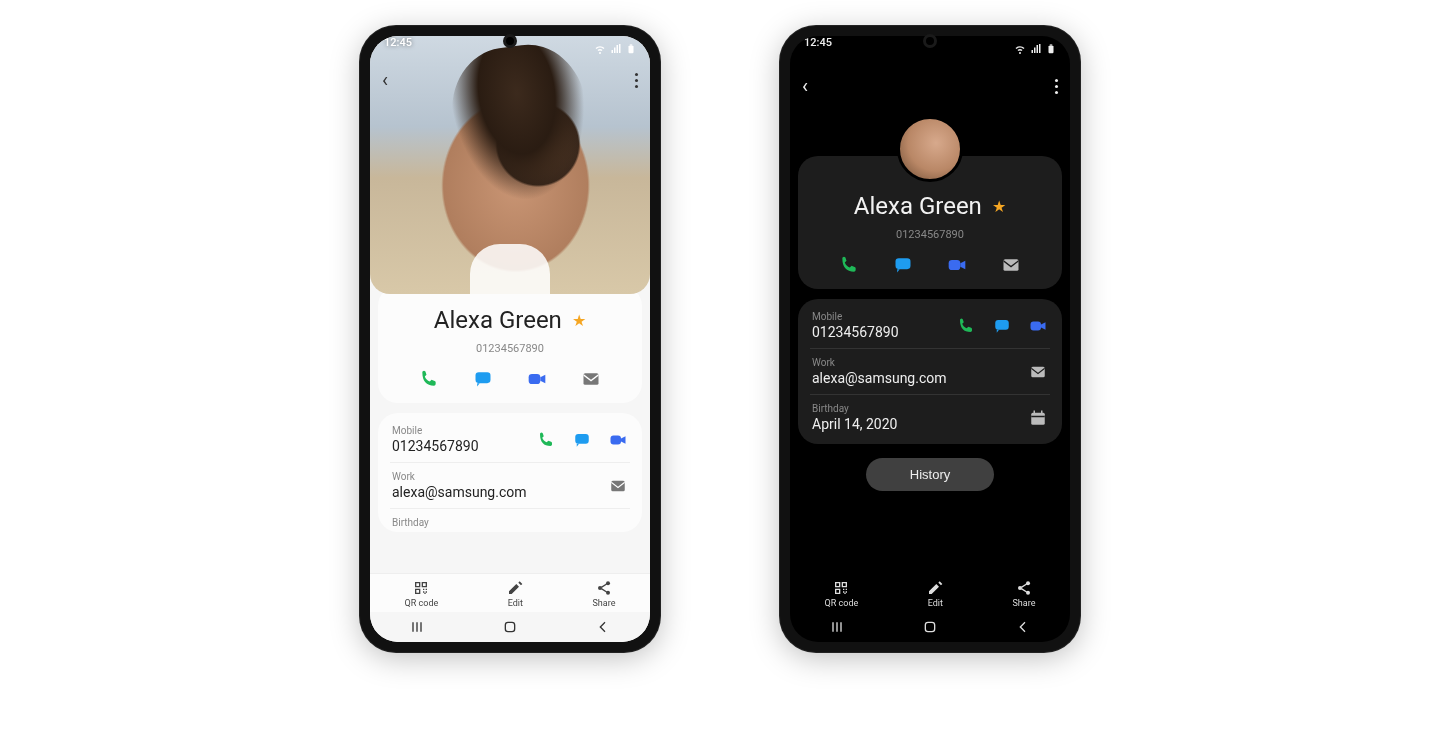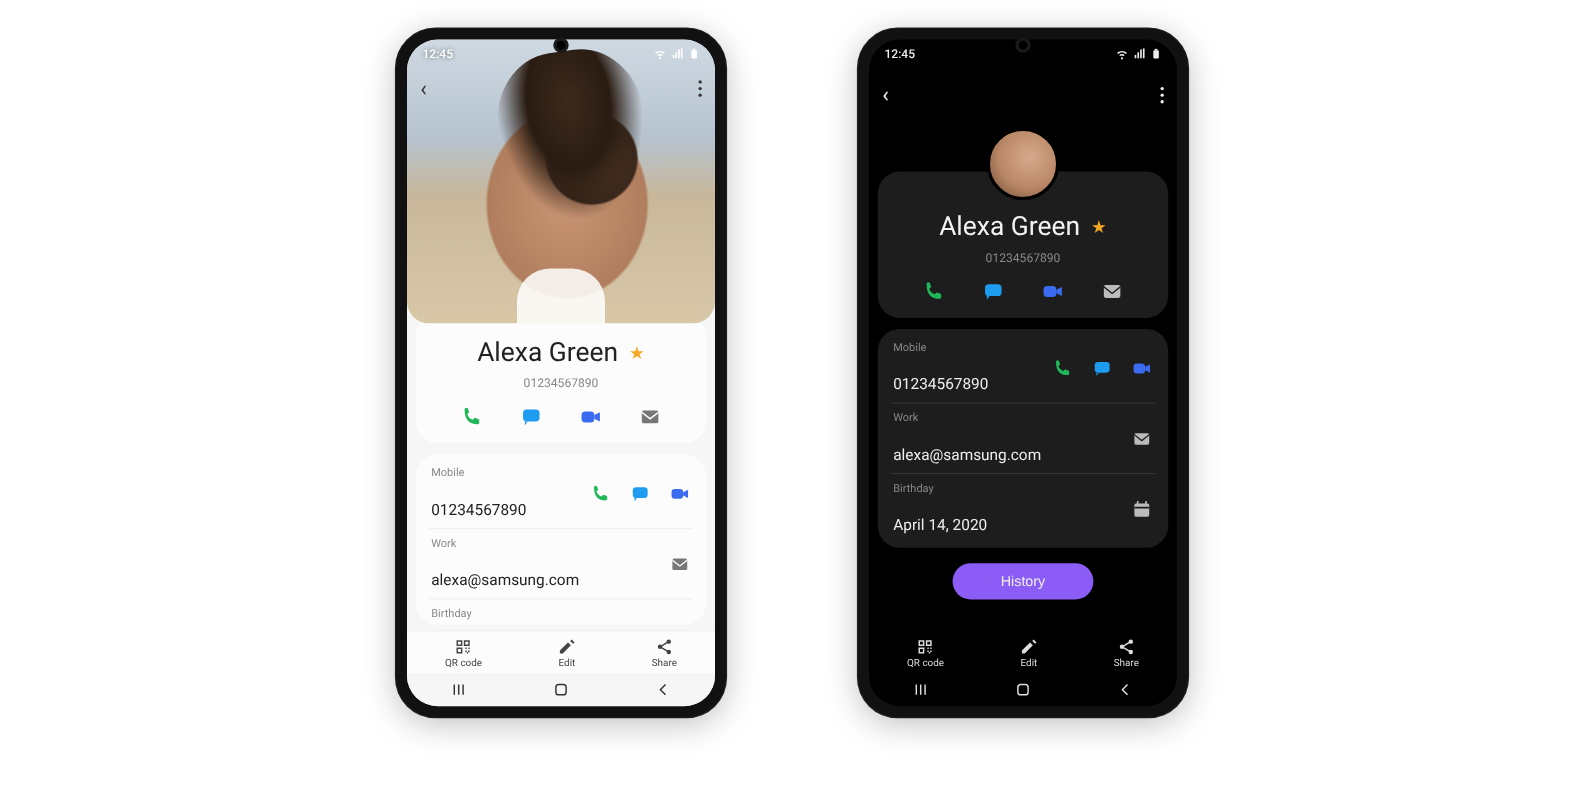--- a/index.html
+++ b/index.html
@@ -42,21 +42,20 @@
     background: #000;
     border-radius: 50%;
     border: 3px solid #1a1a1a;
     z-index: 50;
   }
 
   
   .statusbar {
     height: 26px;
     display: flex;
-    align-items: center;
     justify-content: space-between;
     padding: 0 14px;
     font-size: 11px;
     font-weight: 500;
   }
   .light .statusbar { color: #fff; text-shadow: 0 0 4px rgba(0,0,0,.5); position:absolute; top:0; left:0; right:0; z-index:30;}
   .dark  .statusbar { color: #eee; }
   .status-icons { display:flex; gap:4px; align-items:center; }
 
   
@@ -151,33 +150,33 @@
     flex-shrink:0;
   }
   .light .detail-card { background:#fcfcfc;}
   .dark  .detail-card { background:#1d1d1d;}
   .row {
     display:flex; align-items:center; justify-content:space-between;
     padding: 8px 2px;
   }
   .light .row + .row { border-top:1px solid #eee;}
   .dark  .row + .row { border-top:1px solid #333;}
-  .row-left { display:flex; flex-direction:column; gap:20px;}
+  .row-left { display:flex; flex-direction:column; gap:2px;}
   .row-label { font-size:10px; color:#888;}
   .row-value { font-size:14px;}
   .light .row-value{color:#222;}
   .dark  .row-value{color:#eee;}
   .row-actions { display:flex; gap:16px; align-items:center;}
   .row-actions .ic svg { width:18px;height:18px;}
 
   .history-btn {
     margin: 14px auto 0;
     padding: 9px 44px;
     border-radius: 20px;
-    background:#8b5cf6;
+    background:#404040;
     color:#eee;
     font-size:13px;
     border:none;
     display:block;
   }
 
   
   .bottombar {
     margin-top:auto;
     display:flex;

